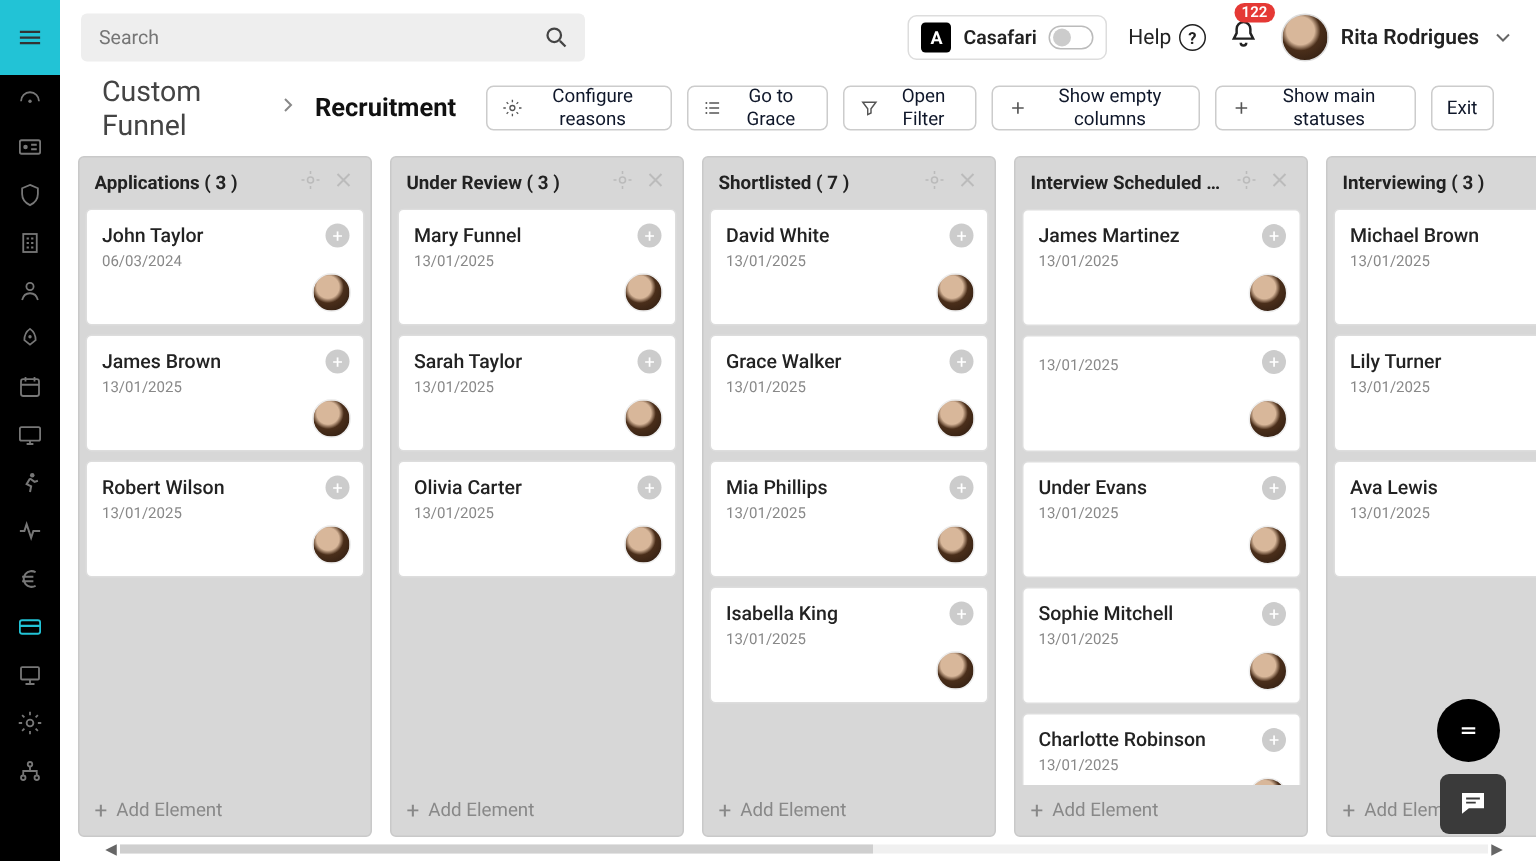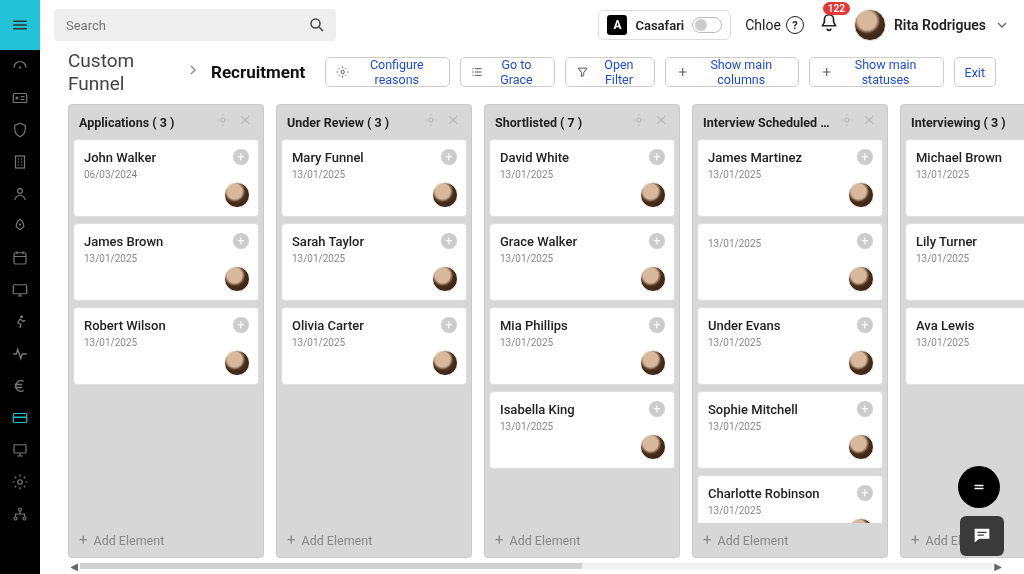--- a/index.html
+++ b/index.html
@@ -8,21 +8,21 @@
 
 .app { display: flex; width: 100%; height: 100%; }
 .railbar { width: 40px; background: #000; display: flex; flex-direction: column; align-items: center; padding-top: 0; overflow-y: auto; scrollbar-width: none; }
 .railbar::-webkit-scrollbar { display: none; }
 .rail-toggle { width: 40px; height: 50px; background: #22c3d6; display: flex; align-items: center; justify-content: center; cursor: pointer; }
 .rail-item { width: 40px; height: 32px; display: flex; align-items: center; justify-content: center; color: #777; cursor: pointer; }
 .rail-item.active { color: #22c3d6; }
 
 .main { flex: 1; display: flex; flex-direction: column; min-width: 0; }
 .topbar { height: 50px; display: flex; align-items: center; padding: 0 14px; gap: 14px; }
-.searchbox { position: relative; width: 282px; }
+.searchbox { position: relative; width: 336px; }
 .searchbox input { width: 100%; height: 32px; border: none; background: #eee; border-radius: 4px; padding: 0 36px 0 12px; font-size: 13px; color: #333; outline: none; }
 .searchbox .sicon { position: absolute; right: 10px; top: 7px; color: #444; }
 .top-spacer { flex: 1; }
 .brandchip { display: flex; align-items: center; gap: 8px; border: 1px solid #ddd; border-radius: 6px; padding: 4px 8px; cursor: pointer; }
 .brandchip .logo { width: 20px; height: 20px; background: #000; color: #fff; font-size: 12px; font-weight: 700; display: flex; align-items: center; justify-content: center; border-radius: 3px; }
 .brandchip .name { font-size: 13px; font-weight: 600; color: #222; }
 .switch { width: 30px; height: 16px; border: 1px solid #bbb; border-radius: 99px; position: relative; }
 .switch::after { content: ""; position: absolute; left: 2px; top: 1px; width: 12px; height: 12px; background: #ccc; border-radius: 50%; }
 .help { display: flex; align-items: center; gap: 5px; font-size: 14px; color: #222; cursor: pointer; }
 .qmark { width: 18px; height: 18px; border: 1.5px solid #222; border-radius: 50%; display: flex; align-items: center; justify-content: center; font-size: 11px; font-weight: 700; }
@@ -30,25 +30,25 @@
 .bell .badge { position: absolute; top: -10px; right: -10px; background: #e53935; color: #fff; font-size: 10px; font-weight: 600; padding: 1px 5px; border-radius: 99px; }
 .user { display: flex; align-items: center; gap: 8px; cursor: pointer; }
 .avatar-lg { width: 32px; height: 32px; border-radius: 50%; background: radial-gradient(circle at 40% 35%, #d8b79a 0 35%, #4a2e1a 50%, #2a1a10 100%); border: 1px solid #ddd; }
 .user .uname { font-size: 14px; font-weight: 600; color: #222; text-align: center; }
 
 .subhead { height: 44px; display: flex; align-items: center; padding: 0 28px; gap: 10px; }
 .crumb-root { font-size: 19px; color: #444; }
 .crumb-sep { color: #777; }
 .crumb-leaf { font-size: 17px; font-weight: 700; color: #111; }
 .subhead .spacer { flex: 1; }
-.hbtn { height: 30px; border: 1px solid #ccc; background: #fff; border-radius: 5px; padding: 0 10px; font-size: 12.5px; color: #1d4ed8; display: flex; align-items: center; gap: 5px; cursor: pointer; }
+.hbtn { height: 30px; border: 1px solid #ccc; background: #fff; border-radius: 5px; padding: 0 10px; font-size: 12.5px; color: #0f172a; display: flex; align-items: center; gap: 5px; cursor: pointer; }
 .hbtn svg { display: block; }
 
 .board-wrap { flex: 1; overflow: hidden; position: relative; }
-.board { height: 100%; overflow-x: auto; overflow-y: hidden; padding: 10px 10px 16px 28px; display: flex; gap: 12px; }
+.board { height: 100%; overflow-x: auto; overflow-y: hidden; padding: 10px 10px 16px 12px; display: flex; gap: 12px; }
 .board::-webkit-scrollbar { height: 10px; }
 .board::-webkit-scrollbar-track { background: #f2f2f2; }
 .board::-webkit-scrollbar-thumb { background: #c7c7c7; border-radius: 0; }
 
 .col { width: 196px; flex: 0 0 196px; background: #d7d7d7; border: 1px solid #c9c9c9; border-radius: 4px; display: flex; flex-direction: column; max-height: 100%; }
 .col-head { height: 34px; display: flex; align-items: center; padding: 0 10px; gap: 6px; }
 .col-title { font-size: 12.5px; font-weight: 700; color: #222; flex: 1; white-space: nowrap; overflow: hidden; text-overflow: ellipsis; }
 .col-head .ia, .col-head .ib { color: #bbb; cursor: pointer; }
 .col-body { flex: 1; overflow-y: auto; padding: 0 4px; scrollbar-width: thin; }
 .col-body::-webkit-scrollbar { width: 6px; }
@@ -195,21 +195,21 @@
             </svg>
         </span>
       </div>
       <div class="top-spacer"></div>
       <div class="brandchip">
         <span class="logo">A</span>
         <span class="name">Casafari</span>
         <span class="switch"></span>
       </div>
       <div class="help">
-        <span>Chloe</span>
+        <span>Help</span>
         <span class="qmark">?</span>
       </div>
       <div class="bell">
         <svg class="i22" viewBox="0 0 24 24">
             <path fill="none" stroke="#222" stroke-width="1.8" d="M12 3a5 5 0 0 0-5 5v3l-2 4h14l-2-4V8a5 5 0 0 0-5-5z"></path>
             <path fill="none" stroke="#222" stroke-width="1.8" d="M10 18a2 2 0 0 0 4 0"></path>
           </svg>
         <span class="badge">122</span>
       </div>
       <div class="user">
@@ -250,21 +250,21 @@
       <button class="hbtn">
         <svg class="i16" viewBox="0 0 24 24">
             <path fill="none" stroke="#555" stroke-width="1.8" d="M4 5h16l-6 8v5l-4 2v-7z"></path>
           </svg>
         <span>Open Filter</span>
       </button>
       <button class="hbtn">
         <svg class="i16" viewBox="0 0 24 24">
             <path stroke="#555" stroke-width="2" d="M12 5v14M5 12h14"></path>
           </svg>
-        <span>Show main columns</span>
+        <span>Show empty columns</span>
       </button>
       <button class="hbtn">
         <svg class="i16" viewBox="0 0 24 24">
             <path stroke="#555" stroke-width="2" d="M12 5v14M5 12h14"></path>
           </svg>
         <span>Show main statuses</span>
       </button>
       <button class="hbtn">
         <span>Exit</span>
       </button>
@@ -278,21 +278,21 @@
               <span class="ia"><svg class="i16" viewBox="0 0 24 24">
                   <circle cx="12" cy="12" r="3" fill="none" stroke="currentColor" stroke-width="1.6"></circle>
                   <path fill="none" stroke="currentColor" stroke-width="1.6" d="M12 3v3M12 18v3M3 12h3M18 12h3"></path>
                 </svg></span>
               <span class="ib"><svg class="i16" viewBox="0 0 24 24">
                   <path stroke="currentColor" stroke-width="2" d="M6 6l12 12M18 6L6 18"></path>
                 </svg></span>
             </div>
             <div class="col-body">
               <div class="card">
-                <div class="cname">John Walker</div>
+                <div class="cname">John Taylor</div>
                 <div class="cdate">06/03/2024</div>
                 <div class="plus">+</div>
                 <div class="avatar"></div>
               </div>
               <div class="card">
                 <div class="cname">James Brown</div>
                 <div class="cdate">13/01/2025</div>
                 <div class="plus">+</div>
                 <div class="avatar"></div>
               </div>

